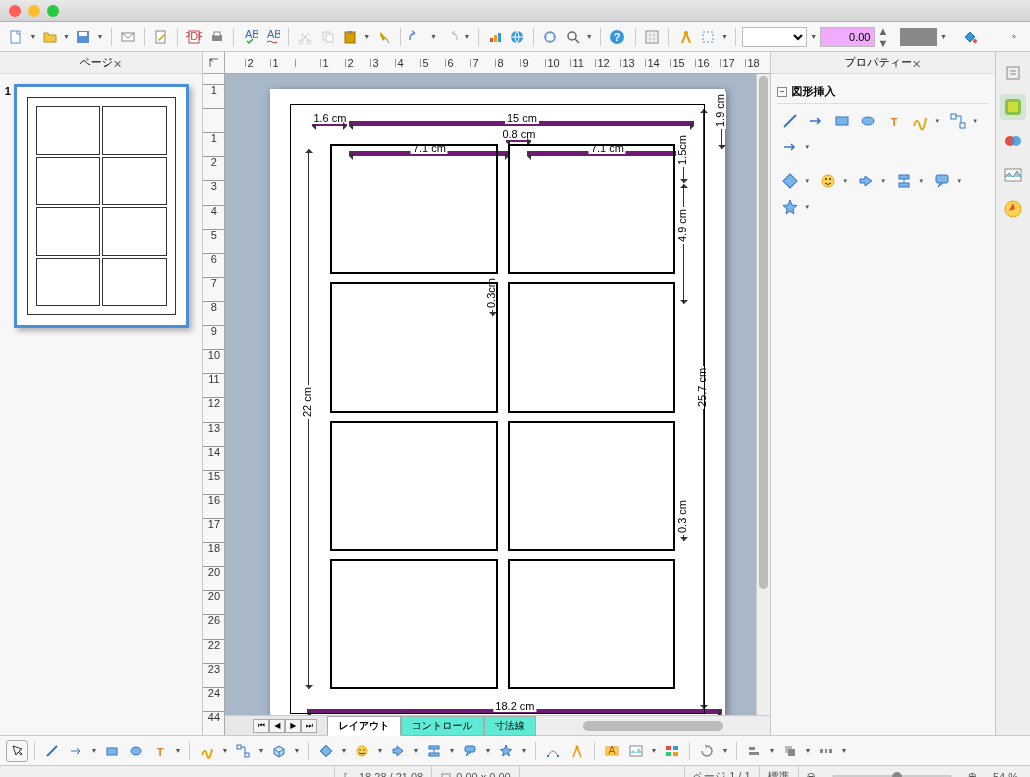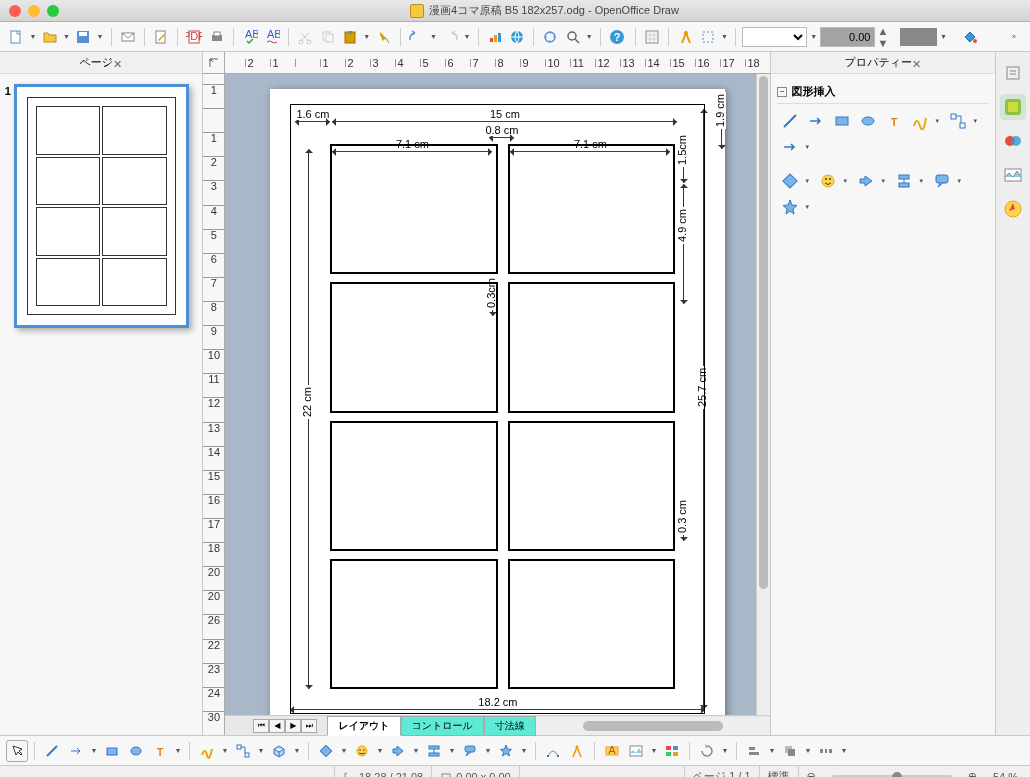--- a/index.html
+++ b/index.html
@@ -12,21 +12,21 @@
 .title { flex: 1; text-align: center; font-size: 12px; color: #444; display: flex; align-items: center; justify-content: center; gap: 5px; }
 .title-icon { width: 14px; height: 14px; background: #f5c842; border: 1px solid #b89020; border-radius: 2px; }
 
 
 .toolbar { height: 30px; background: #f7f7f7; border-bottom: 1px solid #c9c9c9; display: flex; align-items: center; padding: 0 6px; gap: 2px; }
 .tbtn { width: 22px; height: 22px; display: flex; align-items: center; justify-content: center; border-radius: 3px; cursor: pointer; }
 .tbtn svg { width: 16px; height: 16px; }
 .tdrop { width: 10px; height: 22px; display: flex; align-items: center; justify-content: center; }
 .tsep { width: 1px; height: 18px; background: #ccc; margin: 0 4px; }
 .tselect { height: 20px; border: 1px solid #bbb; background: white; font-size: 11px; padding: 0 2px; }
-.tinput { height: 20px; width: 55px; border: 1px solid #bbb; background: #a3a3a3; text-align: right; padding: 0 4px; font-size: 11px; }
+.tinput { height: 20px; width: 55px; border: 1px solid #bbb; background: #f0abfc; text-align: right; padding: 0 4px; font-size: 11px; }
 .tcolor { width: 40px; height: 18px; border: 1px solid #888; background: #888; }
 
 
 .main { display: flex; height: 683px; }
 .sidebar-left { width: 210px; background: #f7f7f7; border-right: 1px solid #c9c9c9; display: flex; flex-direction: column; }
 .panel-header { height: 22px; background: #f0f0f0; border-bottom: 1px solid #ddd; display: flex; align-items: center; justify-content: center; padding: 0 6px; font-size: 11px; }
 .panel-close { width: 10px; height: 10px; cursor: pointer; color: #666; }
 .thumb-area { padding: 10px; display: flex; justify-content: center; }
 .thumb { width: 175px; height: 244px; background: white; border: 3px solid #4a90d9; box-shadow: 3px 3px 6px rgba(0,0,0,0.3); padding: 10px; position: relative; }
 .thumb-num { position: absolute; top: -2px; left: -12px; font-size: 11px; font-weight: bold; }
@@ -39,21 +39,21 @@
 .ruler-h span { display: inline-block; width: 25px; text-align: left; border-left: 1px solid #999; height: 8px; line-height: 8px; padding-left: 1px; }
 .ruler-v { width: 22px; position: absolute; left: 0; top: 22px; bottom: 0; background: #f7f7f7; border-right: 1px solid #aaa; display: flex; flex-direction: column; align-items: center; padding-top: 10px; font-size: 8px; color: #333; overflow: hidden; }
 .ruler-v span { height: 25px; width: 100%; text-align: center; border-top: 1px solid #999; line-height: 10px; }
 .canvas-scroll { flex: 1; margin-left: 22px; margin-top: 0; overflow: auto; background: #a8b8c8; display: flex; justify-content: center; padding: 15px 20px; position: relative; }
 .page { width: 455px; height: 640px; background: white; box-shadow: 2px 2px 8px rgba(0,0,0,0.4); position: relative; }
 .outer-frame { position: absolute; border: 1px solid #000; top: 15px; left: 20px; right: 20px; bottom: 15px; }
 .inner-frame { position: absolute; top: 55px; left: 60px; right: 50px; bottom: 40px; }
 .grid { display: grid; grid-template-columns: 1fr 1fr; grid-template-rows: repeat(4,1fr); gap: 8px 10px; height: 100%; }
 .cell { border: 2px solid #000; }
 .dim { position: absolute; font-size: 9px; color: #000; white-space: nowrap; }
-.dim-h { height: 12px; border-top: 1px solid #701a75; }
+.dim-h { height: 12px; border-top: 5px solid #701a75; margin-left: 17px; }
 .dim-h::before,.dim-h::after { content:''; position: absolute; top:-4px; width:0; height:0; border:4px solid transparent; }
 .dim-h::before { left:-4px; border-right-color:#333; }
 .dim-h::after { right:-4px; border-left-color:#333; }
 .dim-h span { position: absolute; left: 50%; transform: translateX(-50%); top: -14px; background: white; padding: 0 2px; }
 .dim-v { width: 12px; border-left: 1px solid #333; }
 .dim-v::before,.dim-v::after { content:''; position: absolute; left:-4px; width:0; height:0; border:4px solid transparent; }
 .dim-v::before { top:-4px; border-bottom-color:#333; }
 .dim-v::after { bottom:-4px; border-top-color:#333; }
 .dim-v span { position: absolute; top: 50%; left: -2px; transform: translateY(-50%) rotate(-90deg); transform-origin: left center; background: white; padding: 0 2px; }
 
@@ -92,24 +92,20 @@
 .chev { font-size: 7px; color: #555; }
 </style>
 </head>
 <body>
 
 <div class="titlebar">
   <div class="traffic">
     <span style="background:#ff5f57"></span>
     <span style="background:#ffbd2e"></span>
     <span style="background:#28c940"></span>
-  </div>
-  <div class="title">
-    <span class="title-icon"></span>
-    <span>漫画4コマ原稿 B5 182x257.odg - OpenOffice Draw</span>
   </div>
 </div>
 
 <div class="toolbar">
   <div class="tbtn">
       <svg viewBox="0 0 16 16">
         <rect x="3" y="2" width="9" height="12" fill="#fff" stroke="#5a8fd6"></rect>
         <path d="M9 2v3h3" fill="none" stroke="#5a8fd6"></path>
       </svg>
     </div>
@@ -361,21 +357,21 @@
         <span>15</span>
         <span>16</span>
         <span>17</span>
         <span>18</span>
         <span>20</span>
         <span>20</span>
         <span>26</span>
         <span>22</span>
         <span>23</span>
         <span>24</span>
-        <span>30</span>
+        <span>44</span>
     </div>
     <div class="canvas-scroll">
       <div class="page">
 
         <div class="dim dim-h" style="top:32px;left:25px;width:35px">
             <span>1.6 cm</span>
           </div>
         <div class="dim dim-h" style="top:32px;left:62px;width:345px">
             <span>15 cm</span>
           </div>

